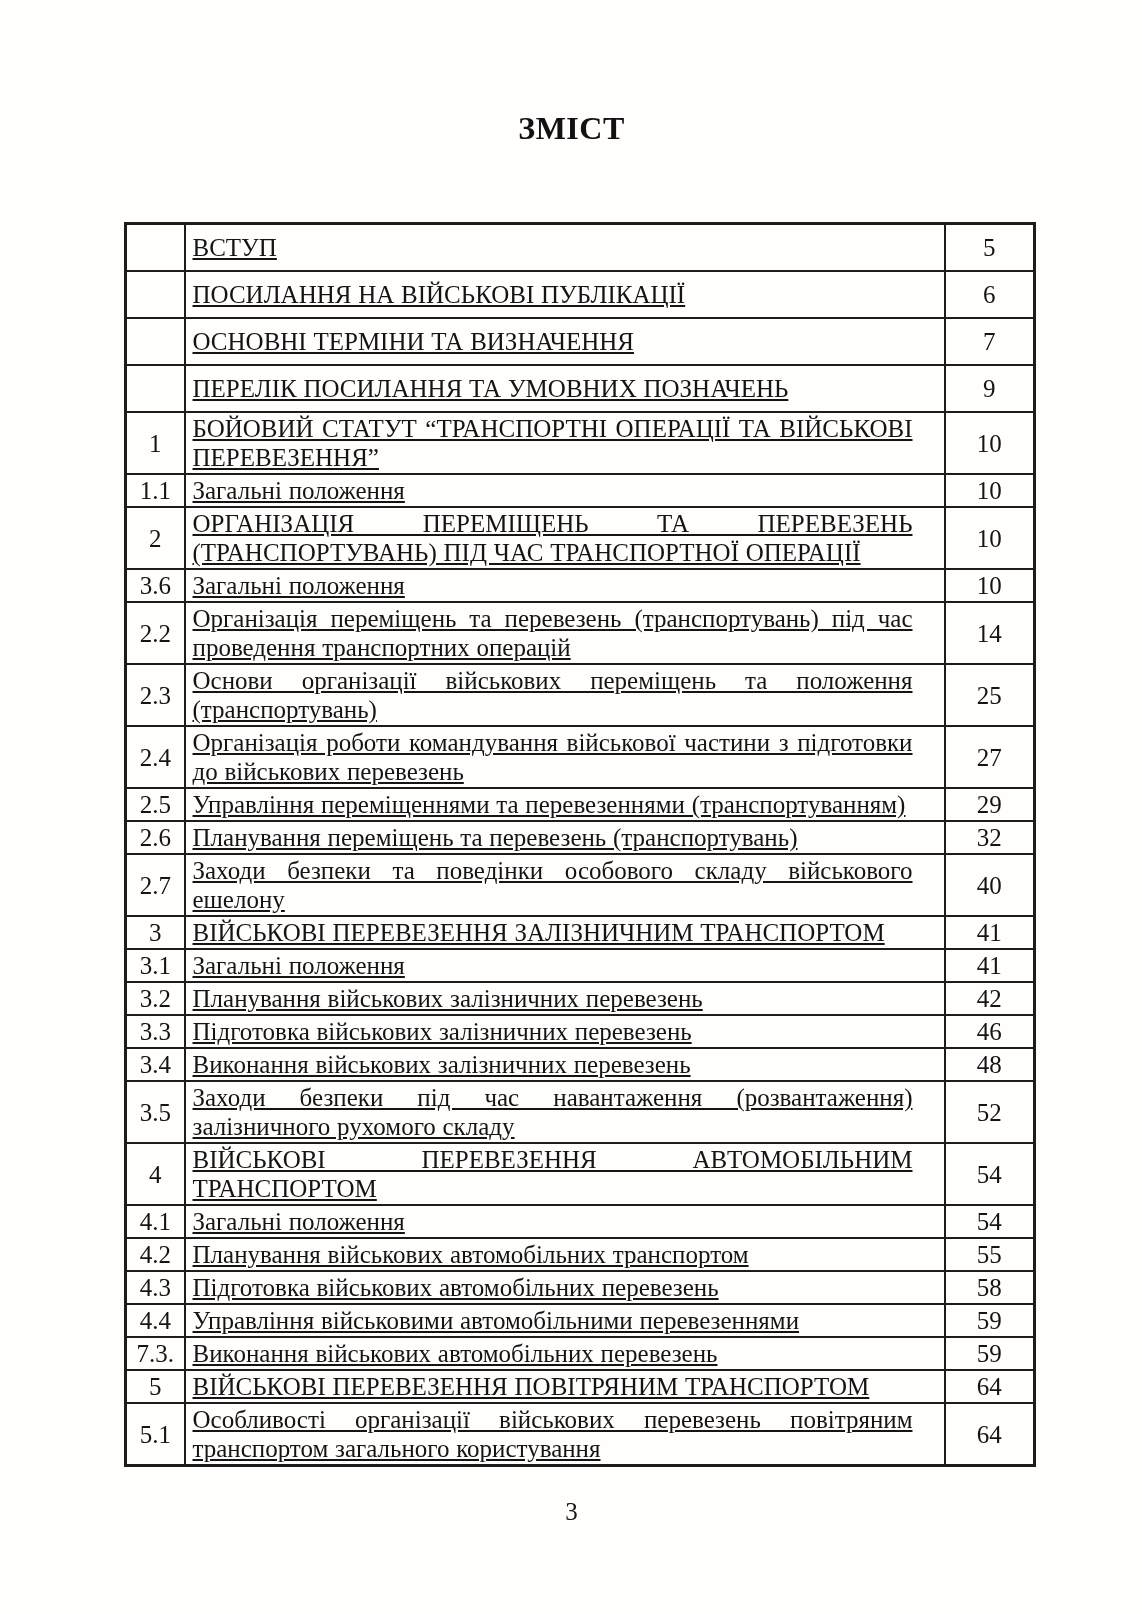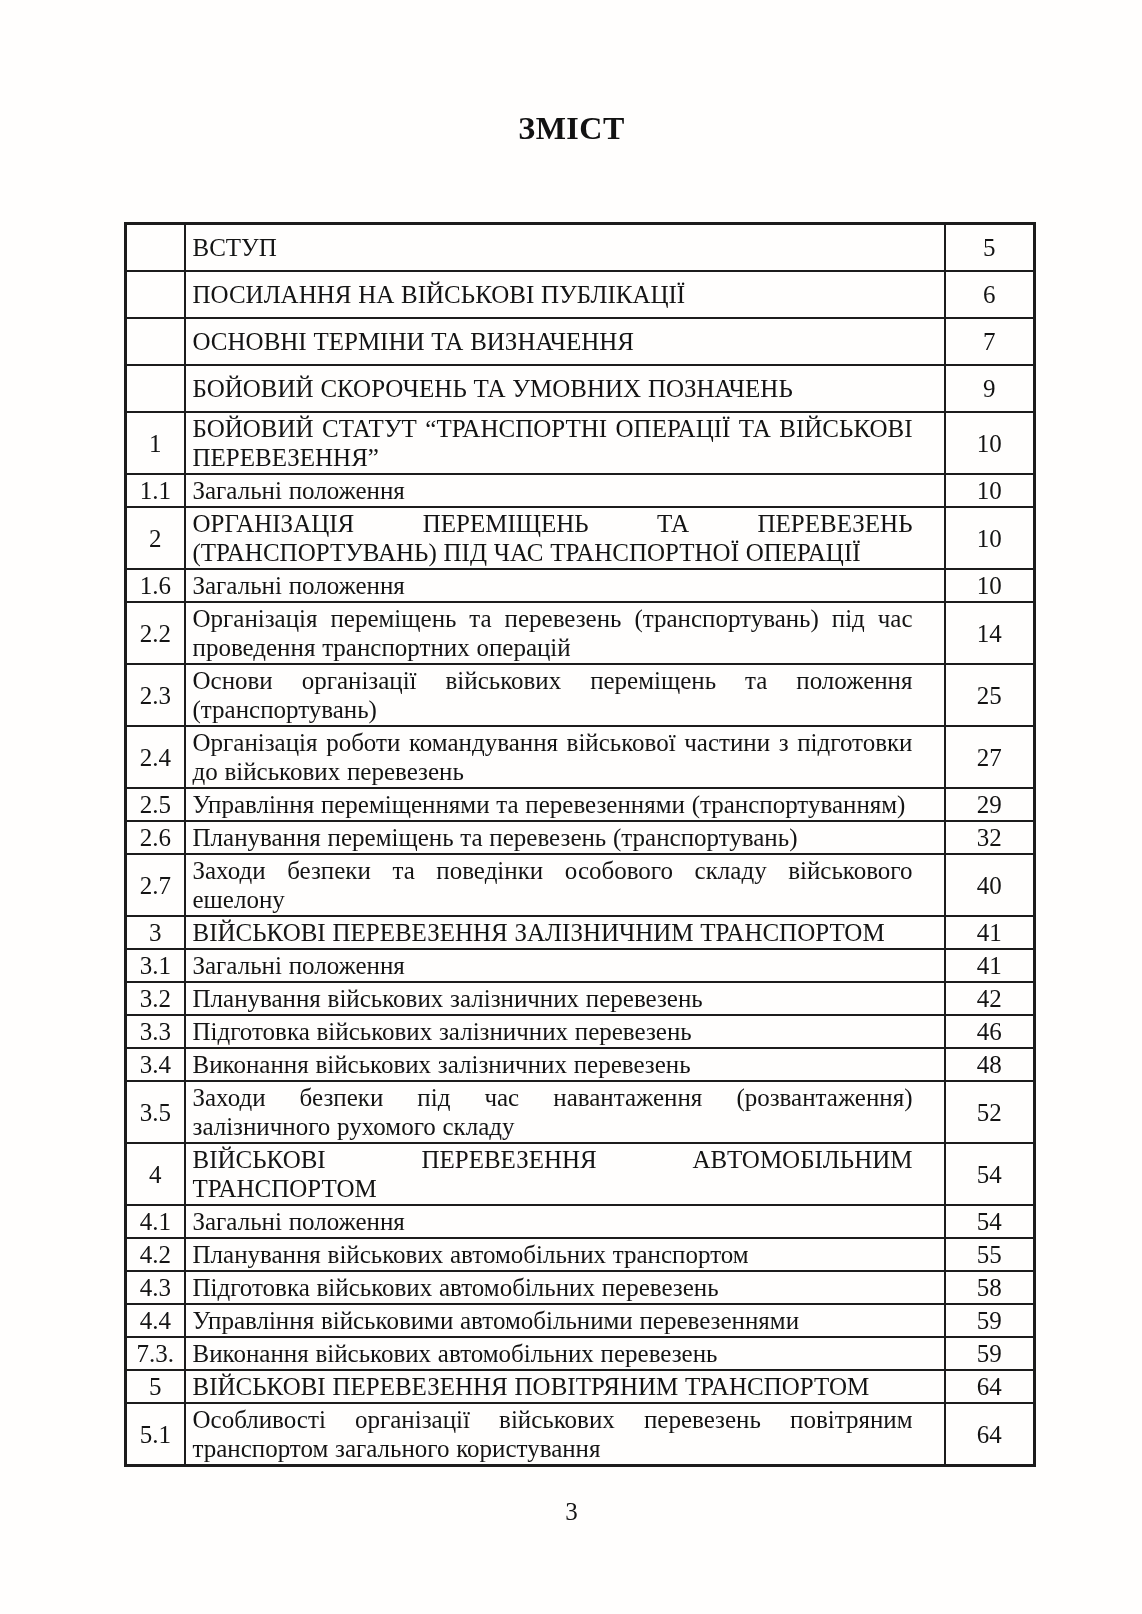--- a/index.html
+++ b/index.html
@@ -48,20 +48,21 @@
     width: 59px;
     text-align: center;
     padding: 1px 2px;
   }
   td.col-title {
     width: 760px;
     text-align: justify;
     text-align-last: left;
     padding: 1px 31px 1px 7px;
     word-spacing: 0.5px;
+    text-decoration: underline;
   }
   td.col-page {
     width: 90px;
     text-align: center;
     padding: 1px 2px;
   }
   tr.tall td {
     padding-top: 8px;
     padding-bottom: 8px;
   }
@@ -93,40 +94,40 @@
           <td class="col-title">ПОСИЛАННЯ НА ВІЙСЬКОВІ ПУБЛІКАЦІЇ</td>
           <td class="col-page">6</td>
         </tr>
         <tr class="tall">
           <td class="col-num"></td>
           <td class="col-title">ОСНОВНІ ТЕРМІНИ ТА ВИЗНАЧЕННЯ</td>
           <td class="col-page">7</td>
         </tr>
         <tr class="tall">
           <td class="col-num"></td>
-          <td class="col-title">БОЙОВИЙ СКОРОЧЕНЬ ТА УМОВНИХ ПОЗНАЧЕНЬ</td>
+          <td class="col-title">ПЕРЕЛІК ПОСИЛАННЯ ТА УМОВНИХ ПОЗНАЧЕНЬ</td>
           <td class="col-page">9</td>
         </tr>
         <tr>
           <td class="col-num">1</td>
           <td class="col-title">БОЙОВИЙ СТАТУТ “ТРАНСПОРТНІ ОПЕРАЦІЇ ТА ВІЙСЬКОВІ ПЕРЕВЕЗЕННЯ”</td>
           <td class="col-page">10</td>
         </tr>
         <tr>
           <td class="col-num">1.1</td>
           <td class="col-title">Загальні положення</td>
           <td class="col-page">10</td>
         </tr>
         <tr>
           <td class="col-num">2</td>
           <td class="col-title">ОРГАНІЗАЦІЯ ПЕРЕМІЩЕНЬ ТА ПЕРЕВЕЗЕНЬ (ТРАНСПОРТУВАНЬ) ПІД ЧАС ТРАНСПОРТНОЇ ОПЕРАЦІЇ</td>
           <td class="col-page">10</td>
         </tr>
         <tr>
-          <td class="col-num">1.6</td>
+          <td class="col-num">3.6</td>
           <td class="col-title">Загальні положення</td>
           <td class="col-page">10</td>
         </tr>
         <tr>
           <td class="col-num">2.2</td>
           <td class="col-title">Організація переміщень та перевезень (транспортувань) під час проведення транспортних операцій</td>
           <td class="col-page">14</td>
         </tr>
         <tr>
           <td class="col-num">2.3</td>

